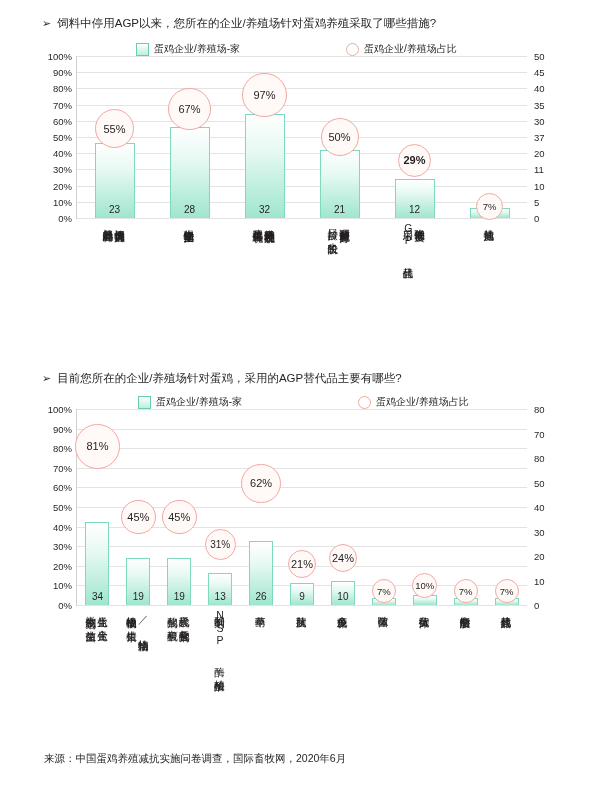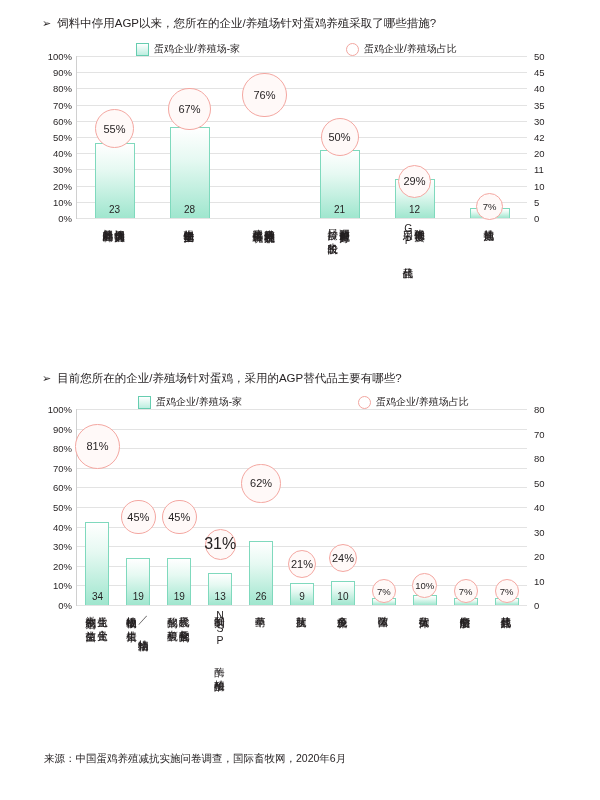--- a/index.html
+++ b/index.html
@@ -192,21 +192,21 @@
           <div class="tick" style="top: 32.4px;">80%</div>
           <div class="tick" style="top: 16.2px;">90%</div>
           <div class="tick" style="top: 0px;">100%</div>
         </div>
         <div class="axis axis-right" style="left: 506px; top: 14px; height: 162px;">
           <div class="tick" style="top: 162px;">0</div>
           <div class="tick" style="top: 145.8px;">5</div>
           <div class="tick" style="top: 129.6px;">10</div>
           <div class="tick" style="top: 113.4px;">11</div>
           <div class="tick" style="top: 97.2px;">20</div>
-          <div class="tick" style="top: 81px;">42</div>
+          <div class="tick" style="top: 81px;">37</div>
           <div class="tick" style="top: 64.8px;">30</div>
           <div class="tick" style="top: 48.6px;">35</div>
           <div class="tick" style="top: 32.4px;">40</div>
           <div class="tick" style="top: 16.2px;">45</div>
           <div class="tick" style="top: 0px;">50</div>
         </div>
         <div class="plot" style="left: 48px; top: 14px; width: 450px; height: 162px;">
           <div class="gridline" style="top: 162px;"></div>
           <div class="gridline" style="top: 145.8px;"></div>
           <div class="gridline" style="top: 129.6px;"></div>
@@ -219,29 +219,32 @@
           <div class="gridline" style="top: 16.2px;"></div>
           <div class="gridline" style="top: 0px;"></div>
           <div class="bar" style="left: 17.5px; width: 40px; height: 74.52px;">
             <div class="bar-value">23</div>
           </div>
           <div class="bubble" style="width: 39.2px; height: 39.2px; left: 17.9px; top: 53.3px; font-size: 11px;">55%</div>
           <div class="bar" style="left: 92.5px; width: 40px; height: 90.72px;">
             <div class="bar-value">28</div>
           </div>
           <div class="bubble" style="width: 42.08px; height: 42.08px; left: 91.46px; top: 32.42px; font-size: 11px; text-align: right;">67%</div>
-          <div class="bubble" style="width: 44.24px; height: 44.24px; left: 165.38px; top: 16.76px; font-size: 11px;">76%</div>
+          <div class="bar" style="left: 167.5px; width: 40px; height: 103.68px;">
+            <div class="bar-value">32</div>
+          </div>
+          <div class="bubble" style="width: 44.24px; height: 44.24px; left: 165.38px; top: 16.76px; font-size: 11px;">97%</div>
           <div class="bar" style="left: 242.5px; width: 40px; height: 68.04px;">
             <div class="bar-value">21</div>
           </div>
           <div class="bubble" style="width: 38px; height: 38px; left: 243.5px; top: 62px; font-size: 11px;">50%</div>
           <div class="bar" style="left: 317.5px; width: 40px; height: 38.88px;">
             <div class="bar-value">12</div>
           </div>
-          <div class="bubble" style="width: 32.96px; height: 32.96px; left: 321.02px; top: 109px; font-size: 11px;">29%</div>
+          <div class="bubble" style="width: 32.96px; height: 32.96px; left: 321.02px; top: 88px; font-size: 11px; font-weight: bold;">29%</div>
           <div class="bar" style="left: 392.5px; width: 40px; height: 9.72px;">
             <div class="bar-value outside">3</div>
           </div>
           <div class="bubble" style="width: 27.68px; height: 27.68px; left: 398.66px; top: 136.82px; font-size: 9.5px;">7%</div>
         </div>
         <div class="legend" style="left: 108px; top: 0px;">
           <span class="swatch-bar"></span>
           <span>蛋鸡企业/养殖场-家</span>
         </div>
         <div class="legend" style="left: 318px; top: 0px;">
@@ -323,21 +326,21 @@
             <div class="bar-value">19</div>
           </div>
           <div class="bubble" style="width: 34.6px; height: 34.6px; left: 44.0636px; top: 90.5px; font-size: 11px;">45%</div>
           <div class="bar" style="left: 90.2727px; width: 24px; height: 46.55px;">
             <div class="bar-value">19</div>
           </div>
           <div class="bubble" style="width: 34.6px; height: 34.6px; left: 84.9727px; top: 90.5px; font-size: 11px;">45%</div>
           <div class="bar" style="left: 131.182px; width: 24px; height: 31.85px;">
             <div class="bar-value">13</div>
           </div>
-          <div class="bubble" style="width: 30.68px; height: 30.68px; left: 127.842px; top: 119.9px; font-size: 16px;">31%</div>
+          <div class="bubble" style="width: 30.68px; height: 30.68px; left: 127.842px; top: 119.9px; font-size: 10px;">31%</div>
           <div class="bar" style="left: 172.091px; width: 24px; height: 63.7px;">
             <div class="bar-value">26</div>
           </div>
           <div class="bubble" style="width: 39.36px; height: 39.36px; left: 164.411px; top: 54.8px; font-size: 11px;">62%</div>
           <div class="bar" style="left: 213px; width: 24px; height: 22.05px;">
             <div class="bar-value">9</div>
           </div>
           <div class="bubble" style="width: 27.88px; height: 27.88px; left: 211.06px; top: 140.9px; font-size: 11px;">21%</div>
           <div class="bar" style="left: 253.909px; width: 24px; height: 24.5px;">
             <div class="bar-value">10</div>

